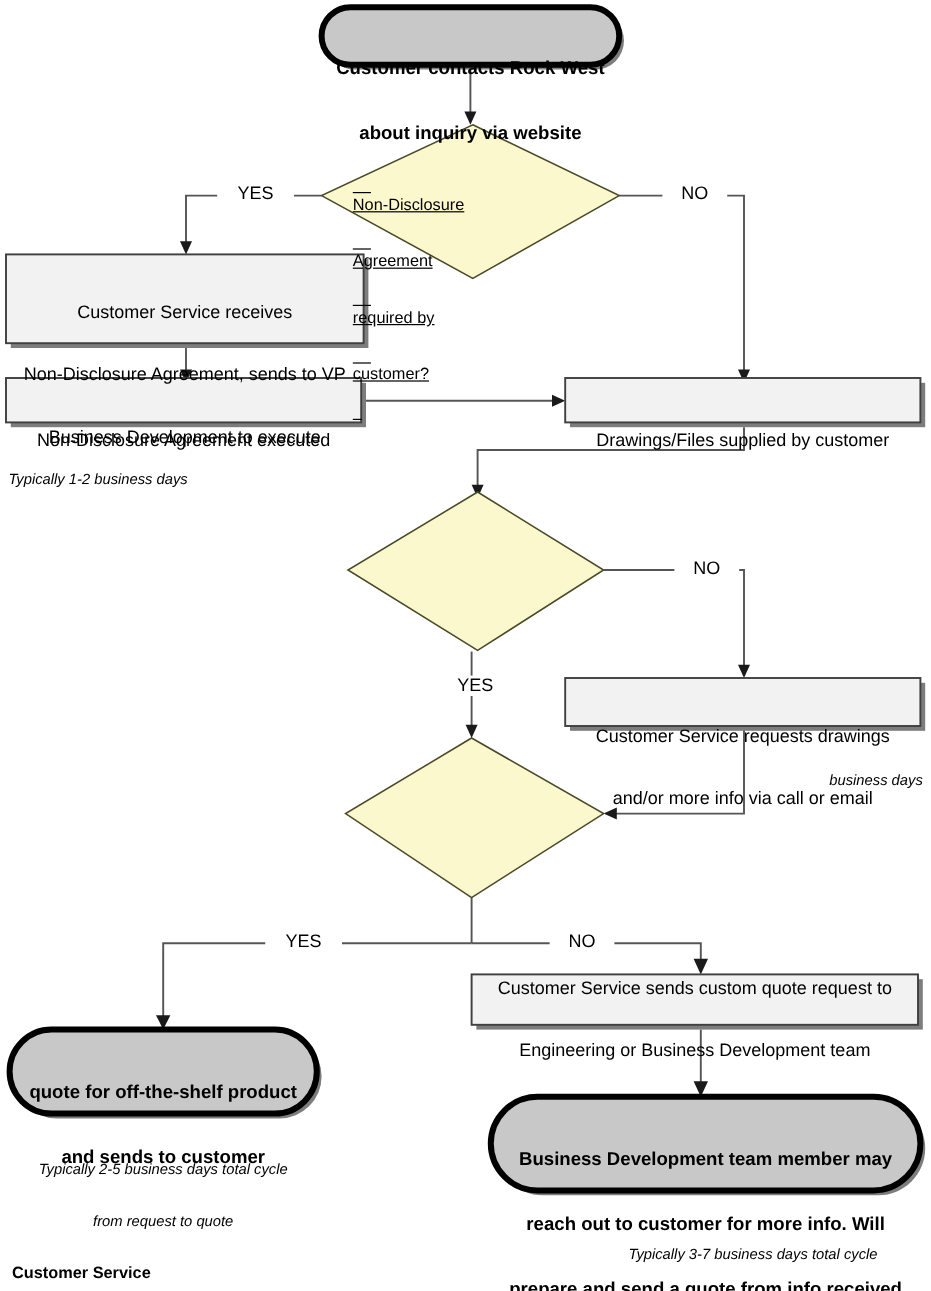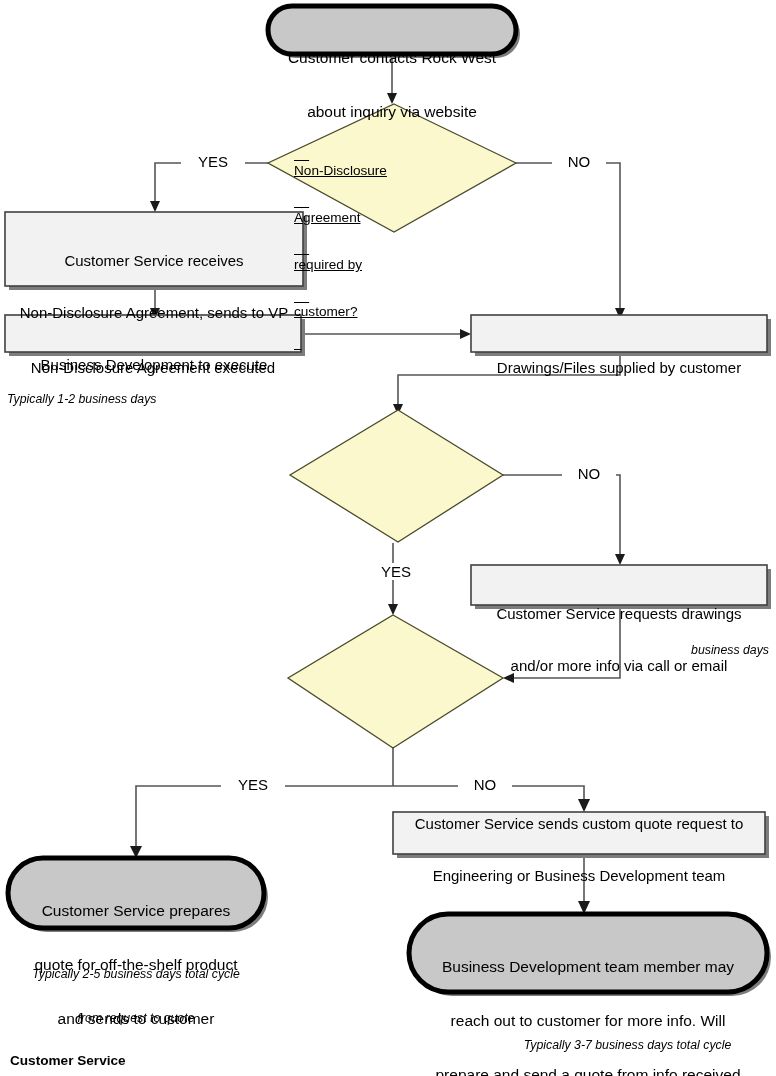--- a/index.html
+++ b/index.html
@@ -11,21 +11,21 @@
   
   .term-shape{fill:#c8c8c8;stroke:#000000;stroke-width:5;}
   .proc-shape{fill:#f2f2f2;stroke:#404040;stroke-width:1.6;}
   .dec-shape{fill:#fbf8cd;stroke:#4a4a2a;stroke-width:1.3;}
   .shadow{fill:#7d7d7d;}
   .link{stroke:#555555;stroke-width:1.6;fill:none;}
   .arrowhead{fill:#1a1a1a;stroke:none;}
 
   
   .lbl{position:absolute;white-space:pre;line-height:1.16;}
-  .t-term{font-size:15.5px;font-weight:normal;text-align:center;}
+  .t-term{font-size:15.5px;font-weight:bold;text-align:center;}
   .t-proc{font-size:15px;text-align:center;}
   .t-dec{font-size:13.6px;text-align:left;text-decoration:underline;}
   .t-yn{font-size:15px;text-align:center;background:#ffffff;padding:0 3px;}
   .t-note{font-size:12.3px;font-style:italic;line-height:1.2;}
   .t-foot{font-size:13.6px;line-height:1.62;}
   .t-foot b{font-weight:bold;}
 </style>
 </head>
 <body>
 
@@ -172,21 +172,20 @@
 
   <div class="lbl t-note" style="left:507px;top:613px;width:262px;text-align:right;">
     <div>business days</div>
   </div>
 
 
   <div class="lbl t-yn" style="left:221px;top:776px;width:58px;">YES</div>
   <div class="lbl t-yn" style="left:458px;top:776px;width:48px;">NO</div>
 
   <div class="lbl t-term" style="left:8px;top:866px;width:256px;">
-    <div>Customer Service prepares</div>
     <div>quote for off-the-shelf product</div>
     <div>and sends to customer</div>
   </div>
 
   <div class="lbl t-note" style="left:8px;top:937px;width:256px;text-align:center;">
     <div>Typically 2-5 business days total cycle</div>
     <div>from request to quote</div>
   </div>
 
   <div class="lbl t-proc" style="left:393px;top:780px;width:372px;">

